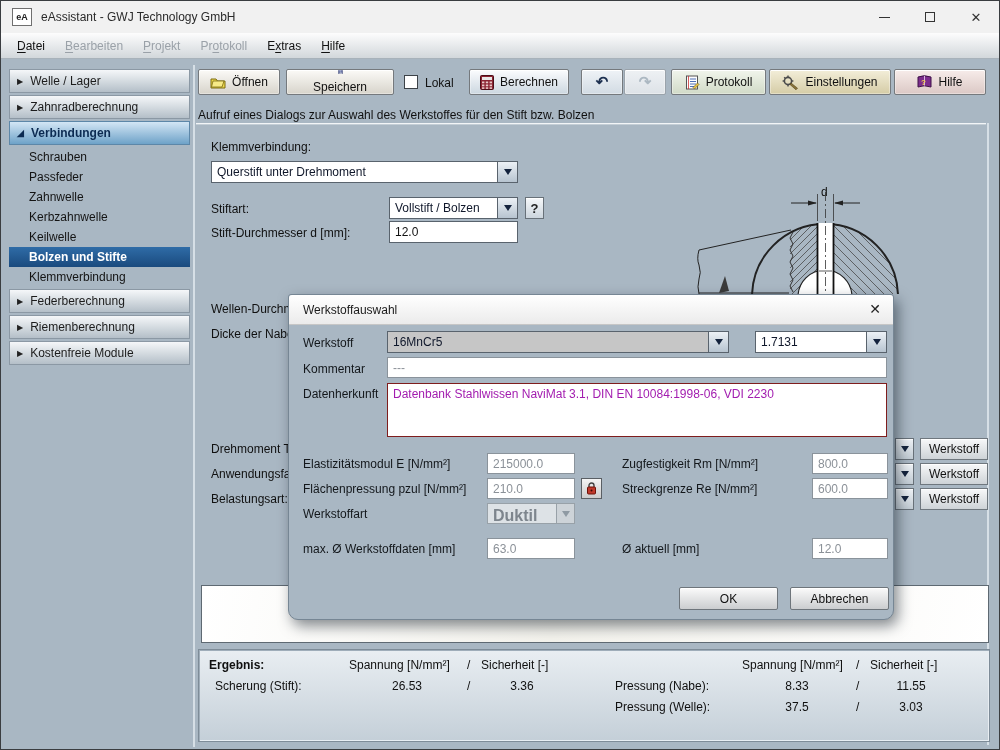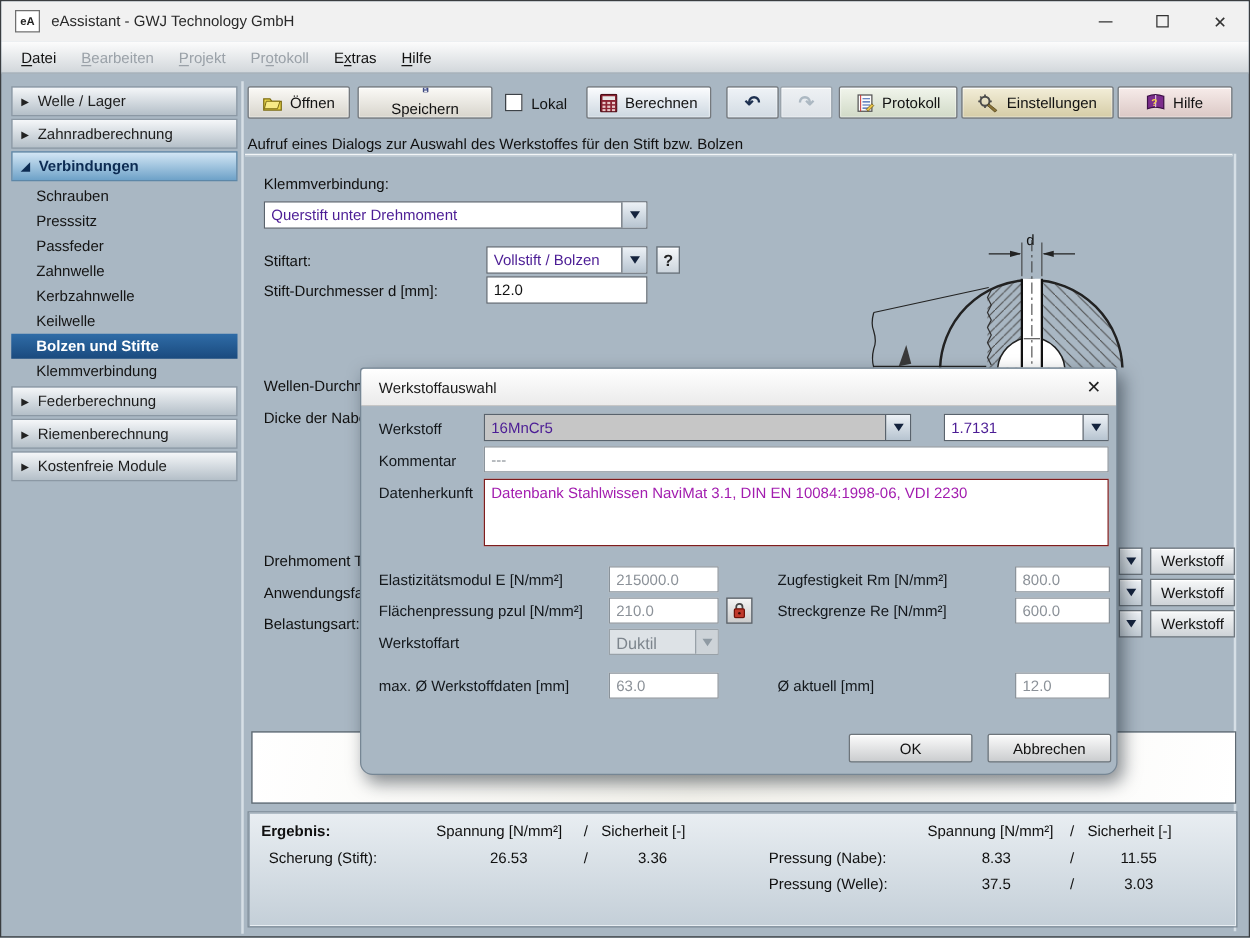--- a/index.html
+++ b/index.html
@@ -49,21 +49,21 @@
   .tbtn.prot{left:670px;width:95px;background:linear-gradient(#f1f5ec,#d1dac7);}
   .tbtn.sett{left:768px;width:122px;background:linear-gradient(#f3eed9,#d5cca6);}
   .tbtn.help{left:893px;width:92px;background:linear-gradient(#f7ecea,#dbc8c5);}
   .checkbox{position:absolute;left:403px;top:74px;width:14px;height:14px;background:#fff;border:1px solid #3c4248;}
   .cblabel{position:absolute;left:424px;top:75px;font-size:12px;color:#111;}
   
   .infobar{position:absolute;left:197px;top:107px;font-size:12px;color:#101010;}
   .infoline{position:absolute;left:195px;top:122px;width:790px;height:2px;background:#f2f5f7;border-bottom:1px solid #c4ced6;}
   .lbl{position:absolute;font-size:12px;color:#101010;white-space:nowrap;}
   .combo{position:absolute;height:22px;background:#fff;border:1px solid #59636d;display:flex;align-items:stretch;}
-  .combo .val{flex:1;font-size:12px;color:#4c1d95;padding:3px 0 0 5px;overflow:hidden;white-space:nowrap;}
+  .combo .val{flex:1;font-size:12px;color:#0f172a;padding:3px 0 0 5px;overflow:hidden;white-space:nowrap;}
   .combo .arrow{width:20px;border-left:1px solid #59636d;background:linear-gradient(#ecf1f6,#b7c4d0);
     display:flex;align-items:center;justify-content:center;}
   .tri-down{width:0;height:0;border-left:4px solid transparent;border-right:4px solid transparent;border-top:6px solid #14233d;}
   .tinput{position:absolute;height:22px;background:#fff;border:1px solid #59636d;font-size:12px;
     font-family:"Liberation Sans",sans-serif;color:#111;padding:0 5px;}
   .helpbtn{position:absolute;width:19px;height:22px;background:linear-gradient(#f6f8fa,#ccd5dd);
     border:1px solid #687179;font-size:13px;font-weight:bold;color:#222;
     display:flex;align-items:center;justify-content:center;box-shadow:inset 0 1px 0 #fff;}
   .dropbtn{position:absolute;width:19px;height:22px;background:linear-gradient(#eff3f7,#c2ccd4);
     border:1px solid #687179;display:flex;align-items:center;justify-content:center;box-shadow:inset 0 1px 0 #fff;}
@@ -87,21 +87,21 @@
     background:linear-gradient(#ffffff,#ebebeb);border-bottom:1px solid #c6c6c6;}
   .dlg-title .txt{position:absolute;left:14px;top:8px;font-size:12px;color:#1a1a1a;}
   .dlg-close{position:absolute;right:12px;top:6px;font-size:14px;color:#222;cursor:default;}
   .dlbl{position:absolute;font-size:12px;color:#13171b;white-space:nowrap;}
   .combo.gray .val{background:#c6c6c6;}
   .dinput{position:absolute;height:21px;background:#fff;border:1px solid #8a939b;font-size:12px;
     font-family:"Liberation Sans",sans-serif;color:#8b9198;padding:0 5px;}
   .dtext{position:absolute;background:#fff;border:1px solid #7f1d1d;font-size:12px;
     font-family:"Liberation Sans",sans-serif;color:#a21caf;padding:2px 5px;resize:none;overflow:hidden;line-height:1.35;}
   .dselect{position:absolute;height:21px;border:1px solid #98a1a8;display:flex;align-items:stretch;background:#dde2e6;}
-  .dselect .val{flex:1;font-size:13px;color:#7d858d;padding:3px 0 0 5px;}
+  .dselect .val{flex:1;font-size:16px;color:#7d858d;padding:3px 0 0 5px;font-weight:bold;}
   .dselect .arrow{width:18px;border-left:1px solid #98a1a8;background:#cdd3d8;display:flex;align-items:center;justify-content:center;}
   .dselect .tri-down{border-top-color:#8f9aa3;}
   .lockbtn{position:absolute;width:21px;height:21px;background:linear-gradient(#f4f4f4,#cccccc);
     border:1px solid #5a5f64;display:flex;align-items:center;justify-content:center;}
   .dbtn{position:absolute;width:99px;height:23px;background:linear-gradient(#fbfbfb,#cbcdcf);
     border:1px solid #6e757b;border-radius:2px;font-size:12px;color:#111;
     display:flex;align-items:center;justify-content:center;box-shadow:inset 0 1px 0 #fff;}
   .drawing{position:absolute;left:690px;top:163px;width:258px;height:130px;}
 </style>
 </head>
@@ -140,21 +140,20 @@
     </div>
     <div class="sb-header">
       <span class="tri">▶</span>
       <span>Zahnradberechnung</span>
     </div>
     <div class="sb-header expanded">
       <span class="tri">◢</span>
       <span>Verbindungen</span>
     </div>
     <div class="sb-item">Schrauben</div>
-    <div class="sb-item">Presssitz</div>
     <div class="sb-item">Passfeder</div>
     <div class="sb-item">Zahnwelle</div>
     <div class="sb-item">Kerbzahnwelle</div>
     <div class="sb-item">Keilwelle</div>
     <div class="sb-item selected">Bolzen und Stifte</div>
     <div class="sb-item">Klemmverbindung</div>
     <div class="sb-header">
       <span class="tri">▶</span>
       <span>Federberechnung</span>
     </div>

